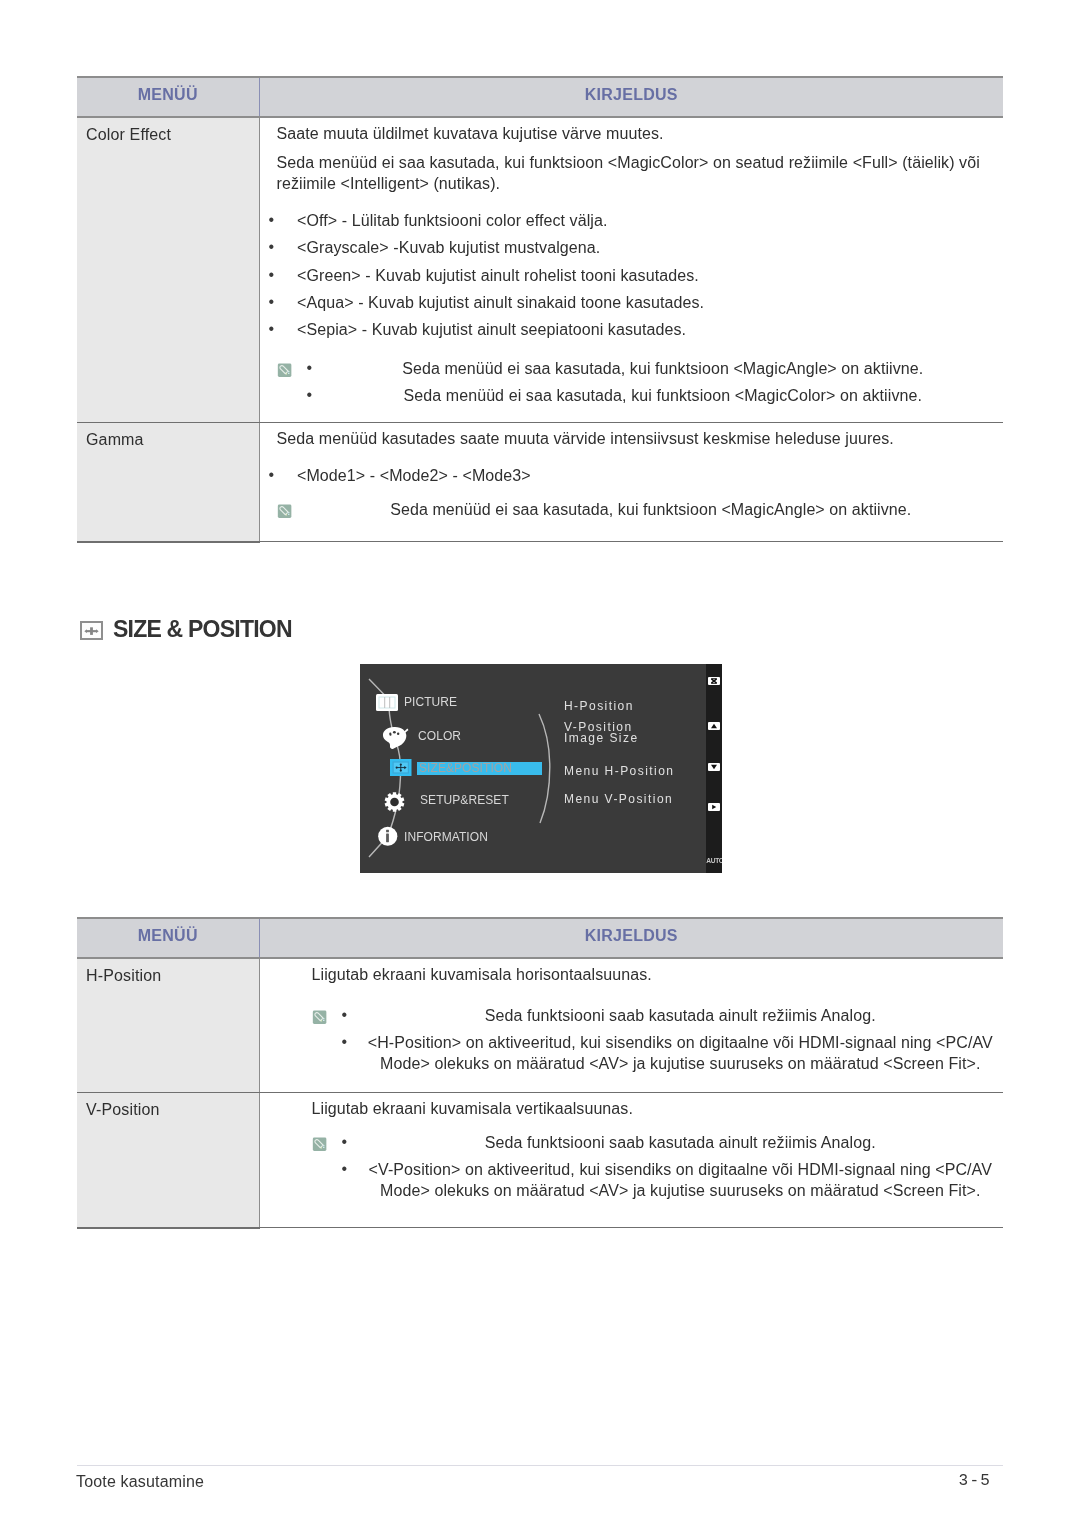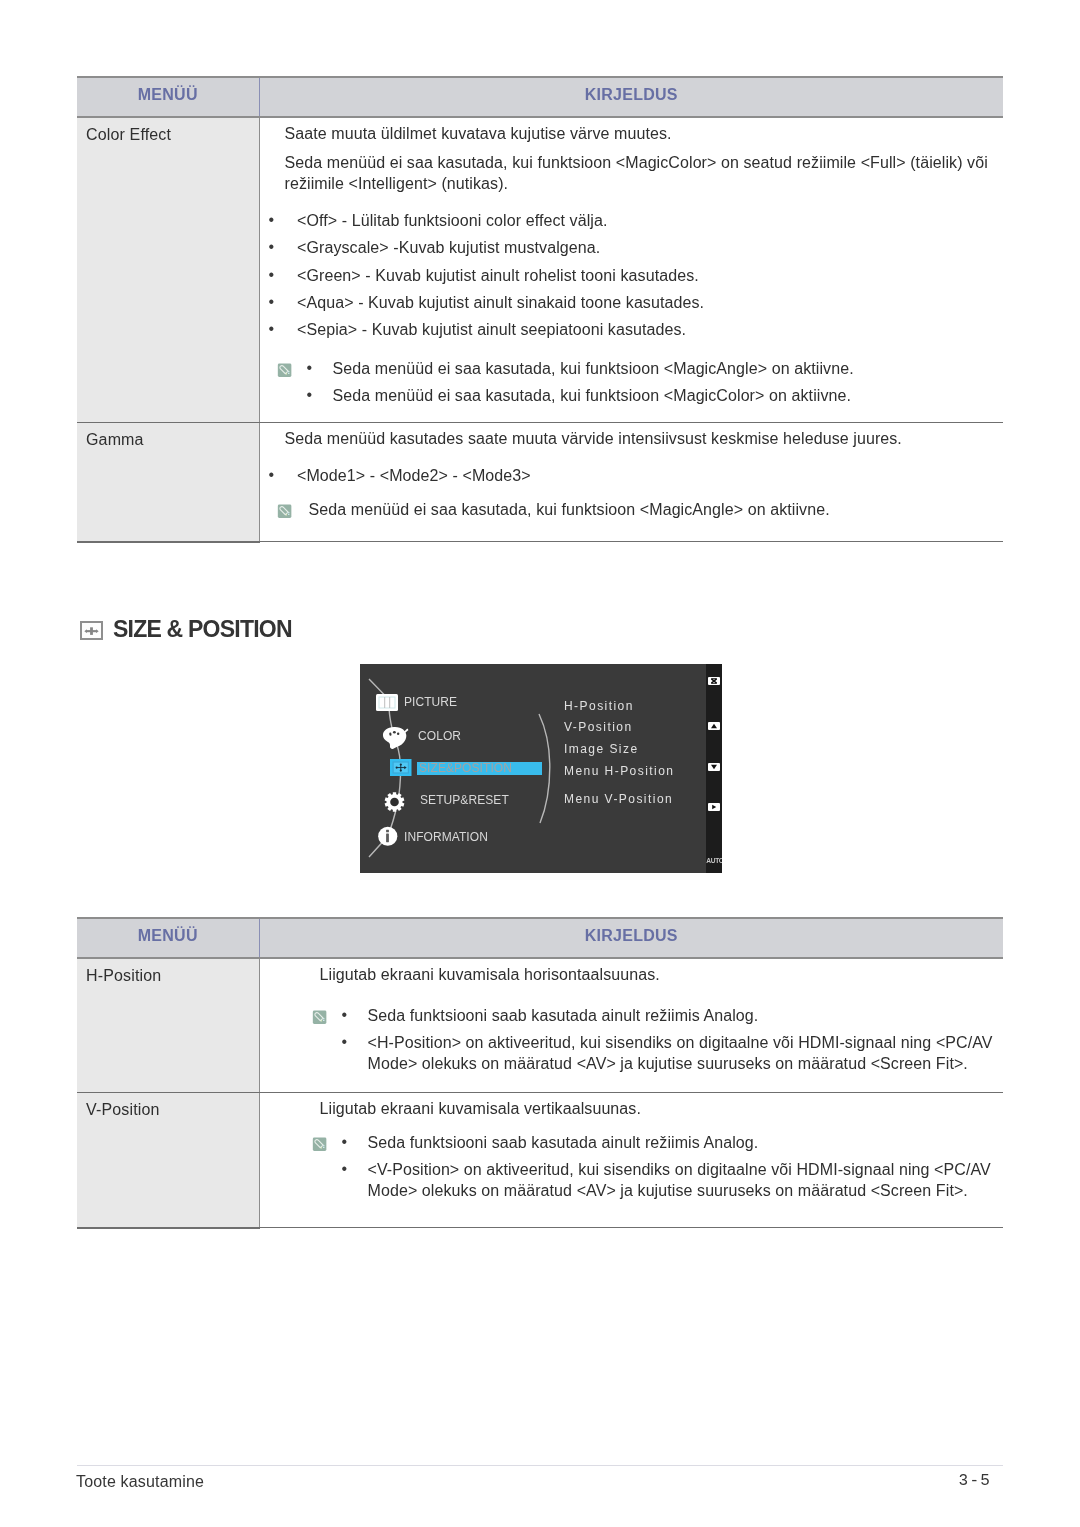--- a/index.html
+++ b/index.html
@@ -22,30 +22,30 @@
   .lastrow td{border-bottom:2px solid #6f6f6f;}
   .lastrow .desc{padding-bottom:21px;}
   .t2 .desc{padding-bottom:18px;padding-left:44px;}
   .t2 .note{margin-top:20px;}
   .t2 .lastrow .desc{padding-bottom:26px;}
   .lastrow .note{margin-top:13px;}
   .lastrow td.col-desc{border-bottom:1px solid #6f6f6f;}
 
   .menu-label{font-size:16px;color:#2f2f2f;padding:6px 0 0 9px;line-height:21px;letter-spacing:0.15px;}
   .desc{font-size:16px;color:#2f2f2f;padding:5px 10px 16px 9px;line-height:21px;letter-spacing:0.09px;}
-  .desc p{margin:0 0 0 16px;}
+  .desc p{margin:0 0 0 8px;}
   .gap{height:8px;}
 
   
   ul.b{list-style:none;margin:16px 0 0 0;padding:0;}
   ul.b li{position:relative;padding-left:28.5px;margin-top:6.3px;}
   ul.b li:before{content:"\2022";position:absolute;left:0px;top:-1px;font-size:16px;color:#3a3a3a;}
 
   
-  .note{position:relative;margin-top:18px;padding-left:38px;}
+  .note{position:relative;margin-top:18px;padding-left:38px;text-align:center;}
   .note .nicon{position:absolute;left:8px;top:5px;width:15px;height:15px;}
   .note .nicon svg{display:block;}
   ul.nb{list-style:none;margin:0;padding:0;}
   ul.nb li{position:relative;padding-left:26px;margin-top:0px;}
   ul.nb li + li{margin-top:6px;}
   ul.nb li:before{content:"\2022";position:absolute;left:0px;top:-1px;font-size:16px;color:#3a3a3a;}
   .note.single{padding-left:40px;}
 
   
   .sec-head{position:absolute;font-size:23px;font-weight:bold;color:#343434;letter-spacing:-0.78px;line-height:23px;text-align:center;}
@@ -218,21 +218,21 @@
     <div class="osd-sel-bg" style="left:57px;top:98px;width:125px;height:13px;"></div>
 
     <div class="osd-item" style="left:44px;top:31px;">PICTURE</div>
     <div class="osd-item" style="left:58px;top:65px;">COLOR</div>
     <div class="osd-item sel" style="left:59px;top:97px;">SIZE&amp;POSITION</div>
     <div class="osd-item" style="left:60px;top:129px;">SETUP&amp;RESET</div>
     <div class="osd-item" style="left:44px;top:166px;">INFORMATION</div>
 
     <div class="osd-sub" style="left:204px;top:35px;">H-Position</div>
     <div class="osd-sub" style="left:204px;top:56px;">V-Position</div>
-    <div class="osd-sub" style="left:204px;top:78px;">Image Size</div>
+    <div class="osd-sub" style="left:204px;top:67px;">Image Size</div>
     <div class="osd-sub" style="left:204px;top:100px;">Menu H-Position</div>
     <div class="osd-sub" style="left:204px;top:128px;">Menu V-Position</div>
 
     <div class="osd-right">
       <span class="osd-btn" style="top:13px;">
           <svg width="12" height="8" viewBox="0 0 12 8">
             <rect width="12" height="8" rx="1" fill="#ffffff"></rect>
             <path d="M3.4 1.9 L8.6 6.2 M8.6 1.9 L3.4 6.2" stroke="#111111" stroke-width="1.5"></path>
             <path d="M3.2 1.3 h5.6 v0.9 h-5.6 z M3.2 5.9 h5.6 v0.9 h-5.6 z" fill="#111111"></path>
           </svg>

